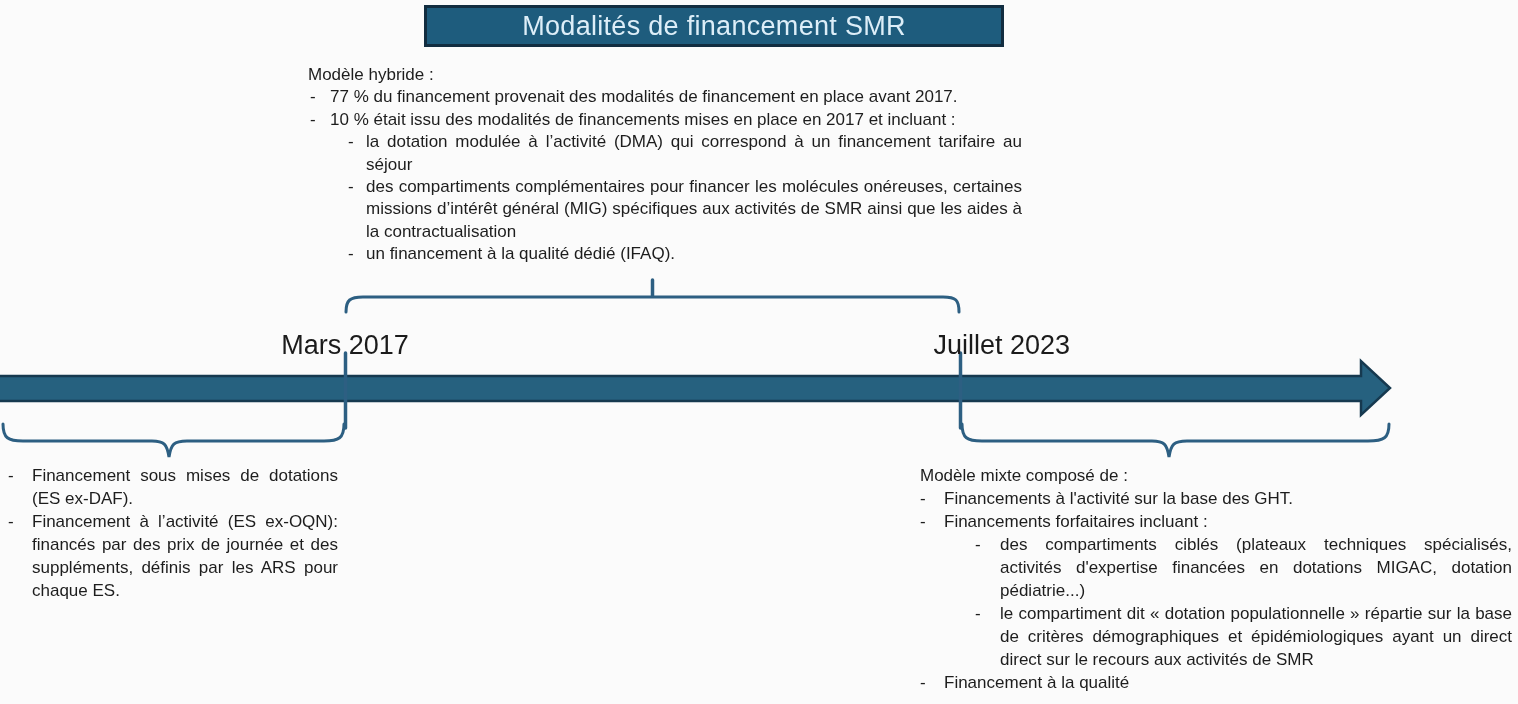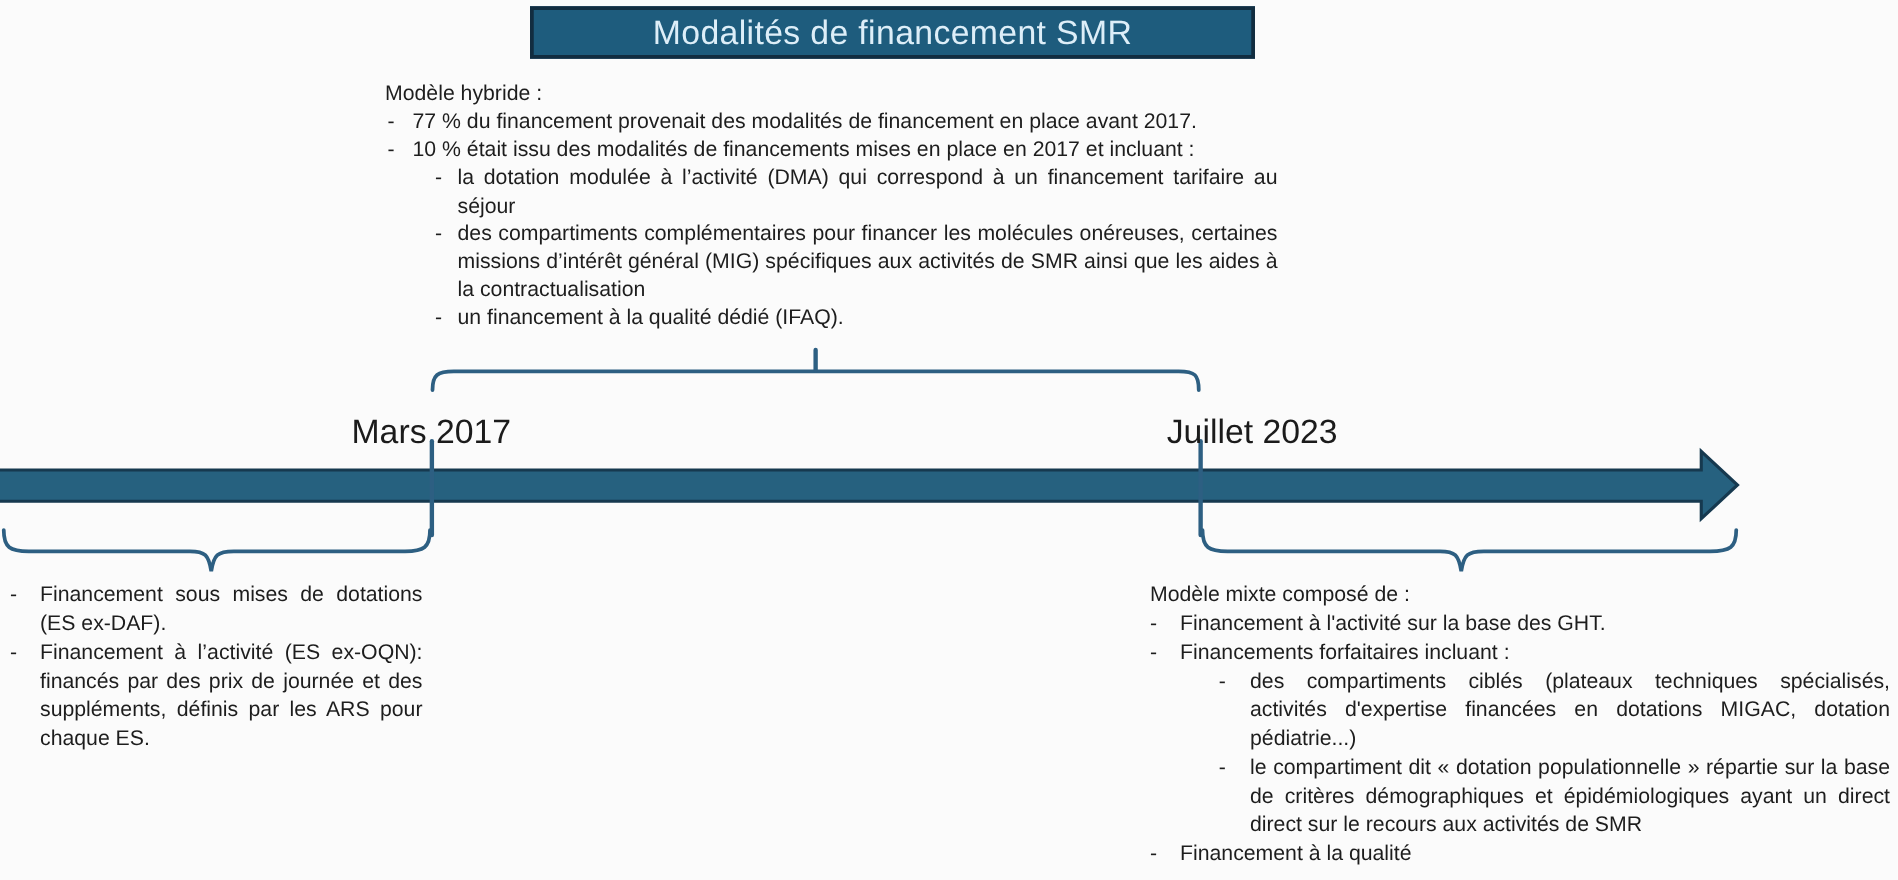--- a/index.html
+++ b/index.html
@@ -112,21 +112,21 @@
     <div class="row l1">
       <span class="dash">-</span>
       <span class="txt">Financement à l’activité (ES ex-OQN): financés par des prix de journée et des suppléments, définis par les ARS pour chaque ES.</span>
     </div>
   </div>
 
   <div class="block bottom mixte">
     <p class="hd">Modèle mixte composé de :</p>
     <div class="row l1">
       <span class="dash">-</span>
-      <span class="txt nojust">Financement à l'activité sur la base des GHT.</span>
+      <span class="txt nojust">Financements à l'activité sur la base des GHT.</span>
     </div>
     <div class="row l1">
       <span class="dash">-</span>
       <span class="txt nojust">Financements forfaitaires incluant :</span>
     </div>
     <div class="row l2">
       <span class="dash">-</span>
       <span class="txt">des compartiments ciblés (plateaux techniques spécialisés, activités d'expertise financées en dotations MIGAC, dotation pédiatrie...)</span>
     </div>
     <div class="row l2">

